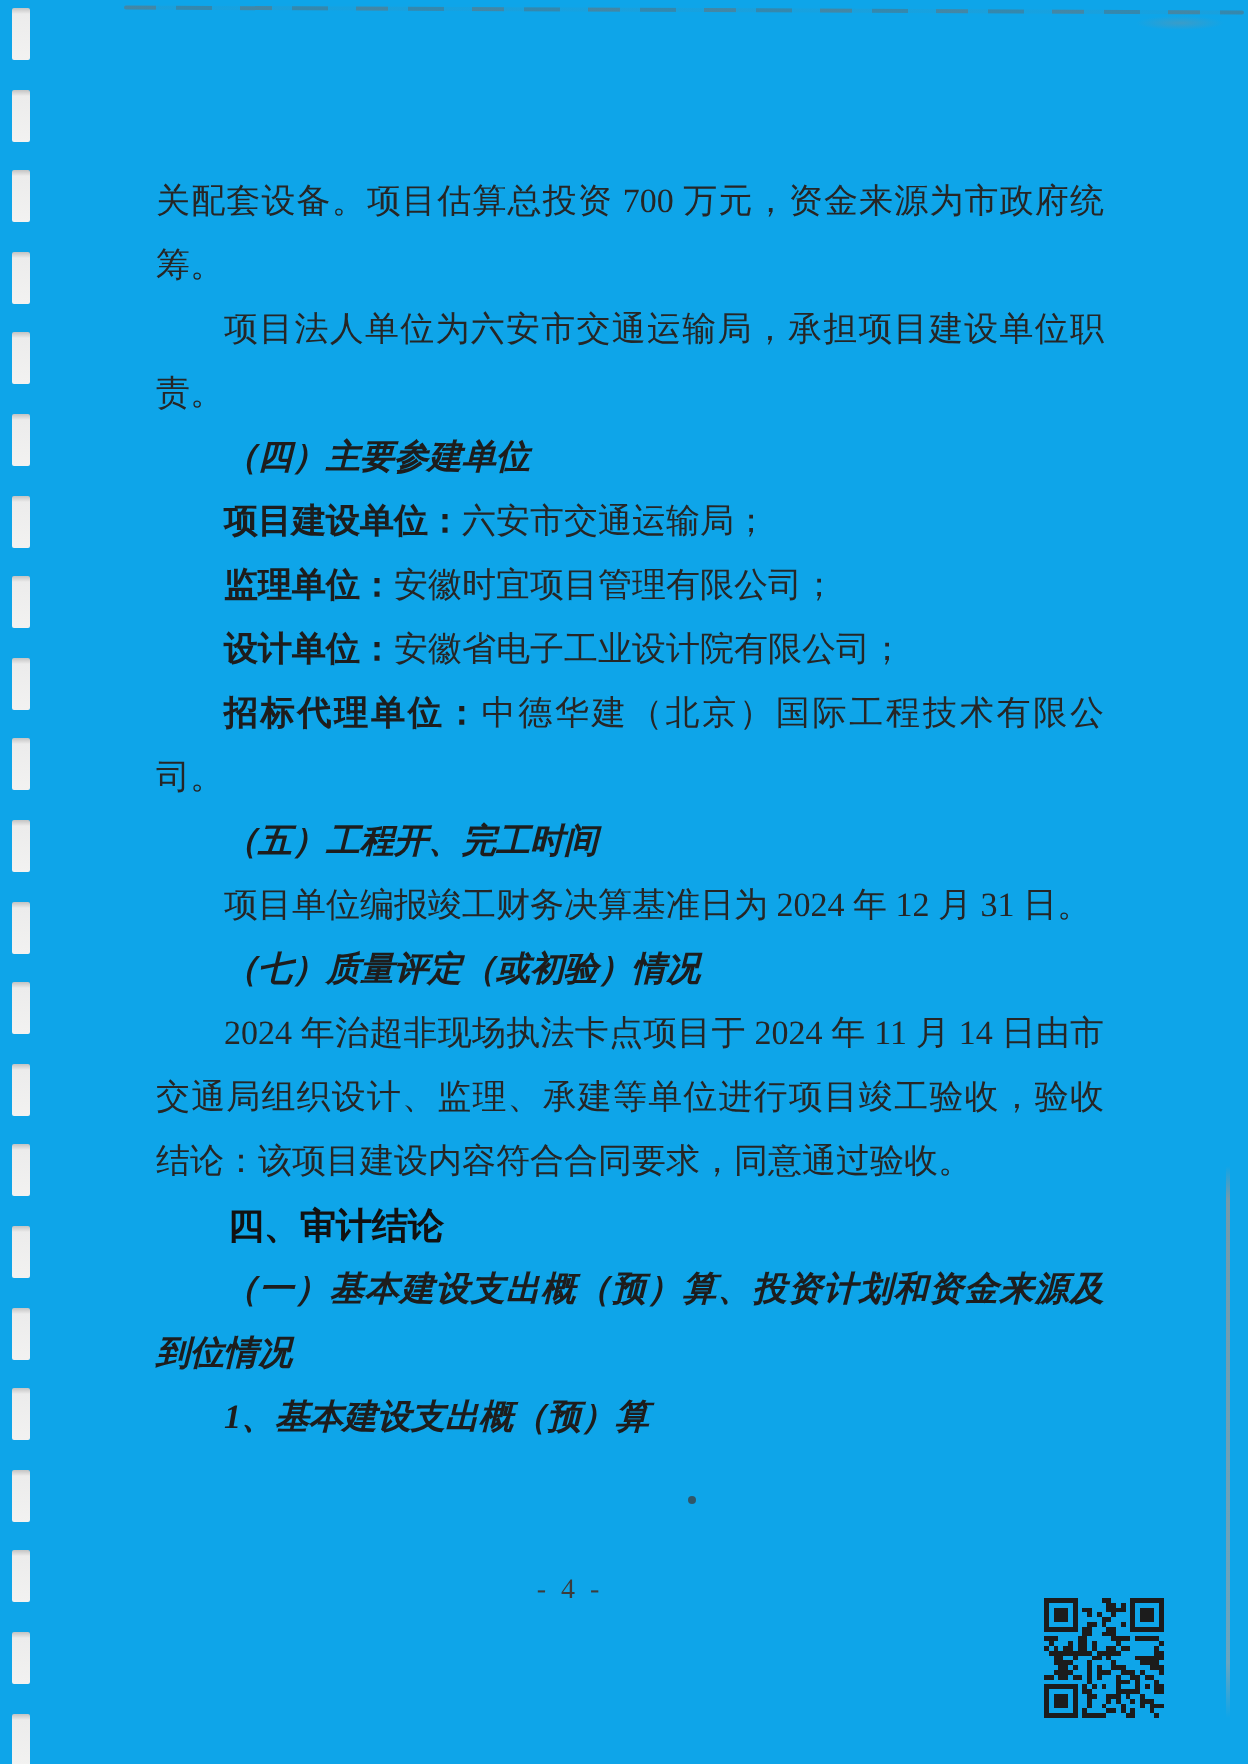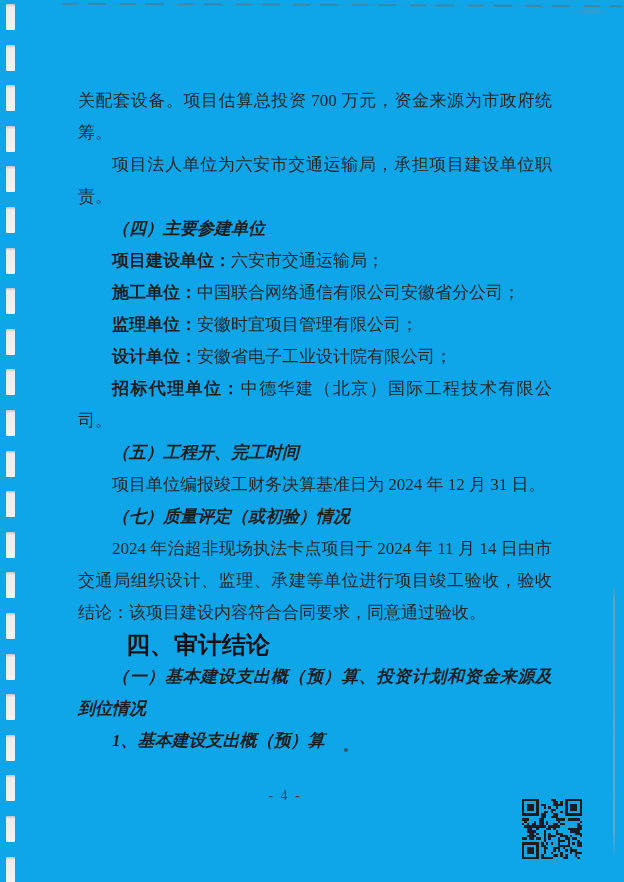--- a/index.html
+++ b/index.html
@@ -36,21 +36,21 @@
     position:absolute;left:78px;top:85px;width:474px;
     color:#262626;font-size:17px;line-height:32px;text-align:justify;
   }
   .para{margin:0;}
   .body-p, .labeled, .heading2, .subitem{text-indent:2em;}
   .body-continuation{text-indent:0;}
   .heading2{font-weight:700;font-style:italic;color:#1d1d1d;}
   .subitem{font-weight:700;font-style:italic;color:#1d1d1d;}
   .heading1{
     font-weight:700;text-indent:2em;color:#111;
-    font-family:"Liberation Sans","DejaVu Sans",sans-serif;font-size:24px;
+    font-family:"Liberation Sans","DejaVu Sans",sans-serif;font-size:18px;
   }
   .field-label{font-weight:700;color:#1d1d1d;}
   .footer-page-num{
     position:absolute;left:0;top:788px;width:570px;text-align:center;
     color:#3c3c3c;font-size:14px;letter-spacing:2px;
   }
   .qr-wrap{position:absolute;left:522px;top:799px;width:60px;height:60px;}
   .artifact-dot{
     position:absolute;left:344px;top:748px;width:4px;height:4px;border-radius:50%;
     background:rgba(60,60,60,.75);
@@ -85,21 +85,20 @@
       <div class="binding-mark" style="top: 775.4px;"></div>
       <div class="binding-mark" style="top: 816px;"></div>
       <div class="binding-mark" style="top: 856.6px;"></div>
     </div>
 
   <div class="doc-body" id="doc-body">
       <p class="para body-continuation">关配套设备。项目估算总投资 700 万元，资金来源为市政府统筹。</p>
       <p class="para body-p">项目法人单位为六安市交通运输局，承担项目建设单位职责。</p>
       <p class="para heading2">（四）主要参建单位</p>
       <p class="para labeled"><span class="field-label">项目建设单位：</span>六安市交通运输局；</p>
-      <p class="para labeled"><span class="field-label">施工单位：</span>中国联合网络通信有限公司安徽省分公司；</p>
       <p class="para labeled"><span class="field-label">监理单位：</span>安徽时宜项目管理有限公司；</p>
       <p class="para labeled"><span class="field-label">设计单位：</span>安徽省电子工业设计院有限公司；</p>
       <p class="para labeled"><span class="field-label">招标代理单位：</span>中德华建（北京）国际工程技术有限公司。</p>
       <p class="para heading2">（五）工程开、完工时间</p>
       <p class="para body-p">项目单位编报竣工财务决算基准日为 2024 年 12 月 31 日。</p>
       <p class="para heading2">（七）质量评定（或初验）情况</p>
       <p class="para body-p">2024 年治超非现场执法卡点项目于 2024 年 11 月 14 日由市交通局组织设计、监理、承建等单位进行项目竣工验收，验收结论：该项目建设内容符合合同要求，同意通过验收。</p>
       <p class="para heading1">四、审计结论</p>
       <p class="para heading2">（一）基本建设支出概（预）算、投资计划和资金来源及到位情况</p>
       <p class="para subitem">1、基本建设支出概（预）算</p>

